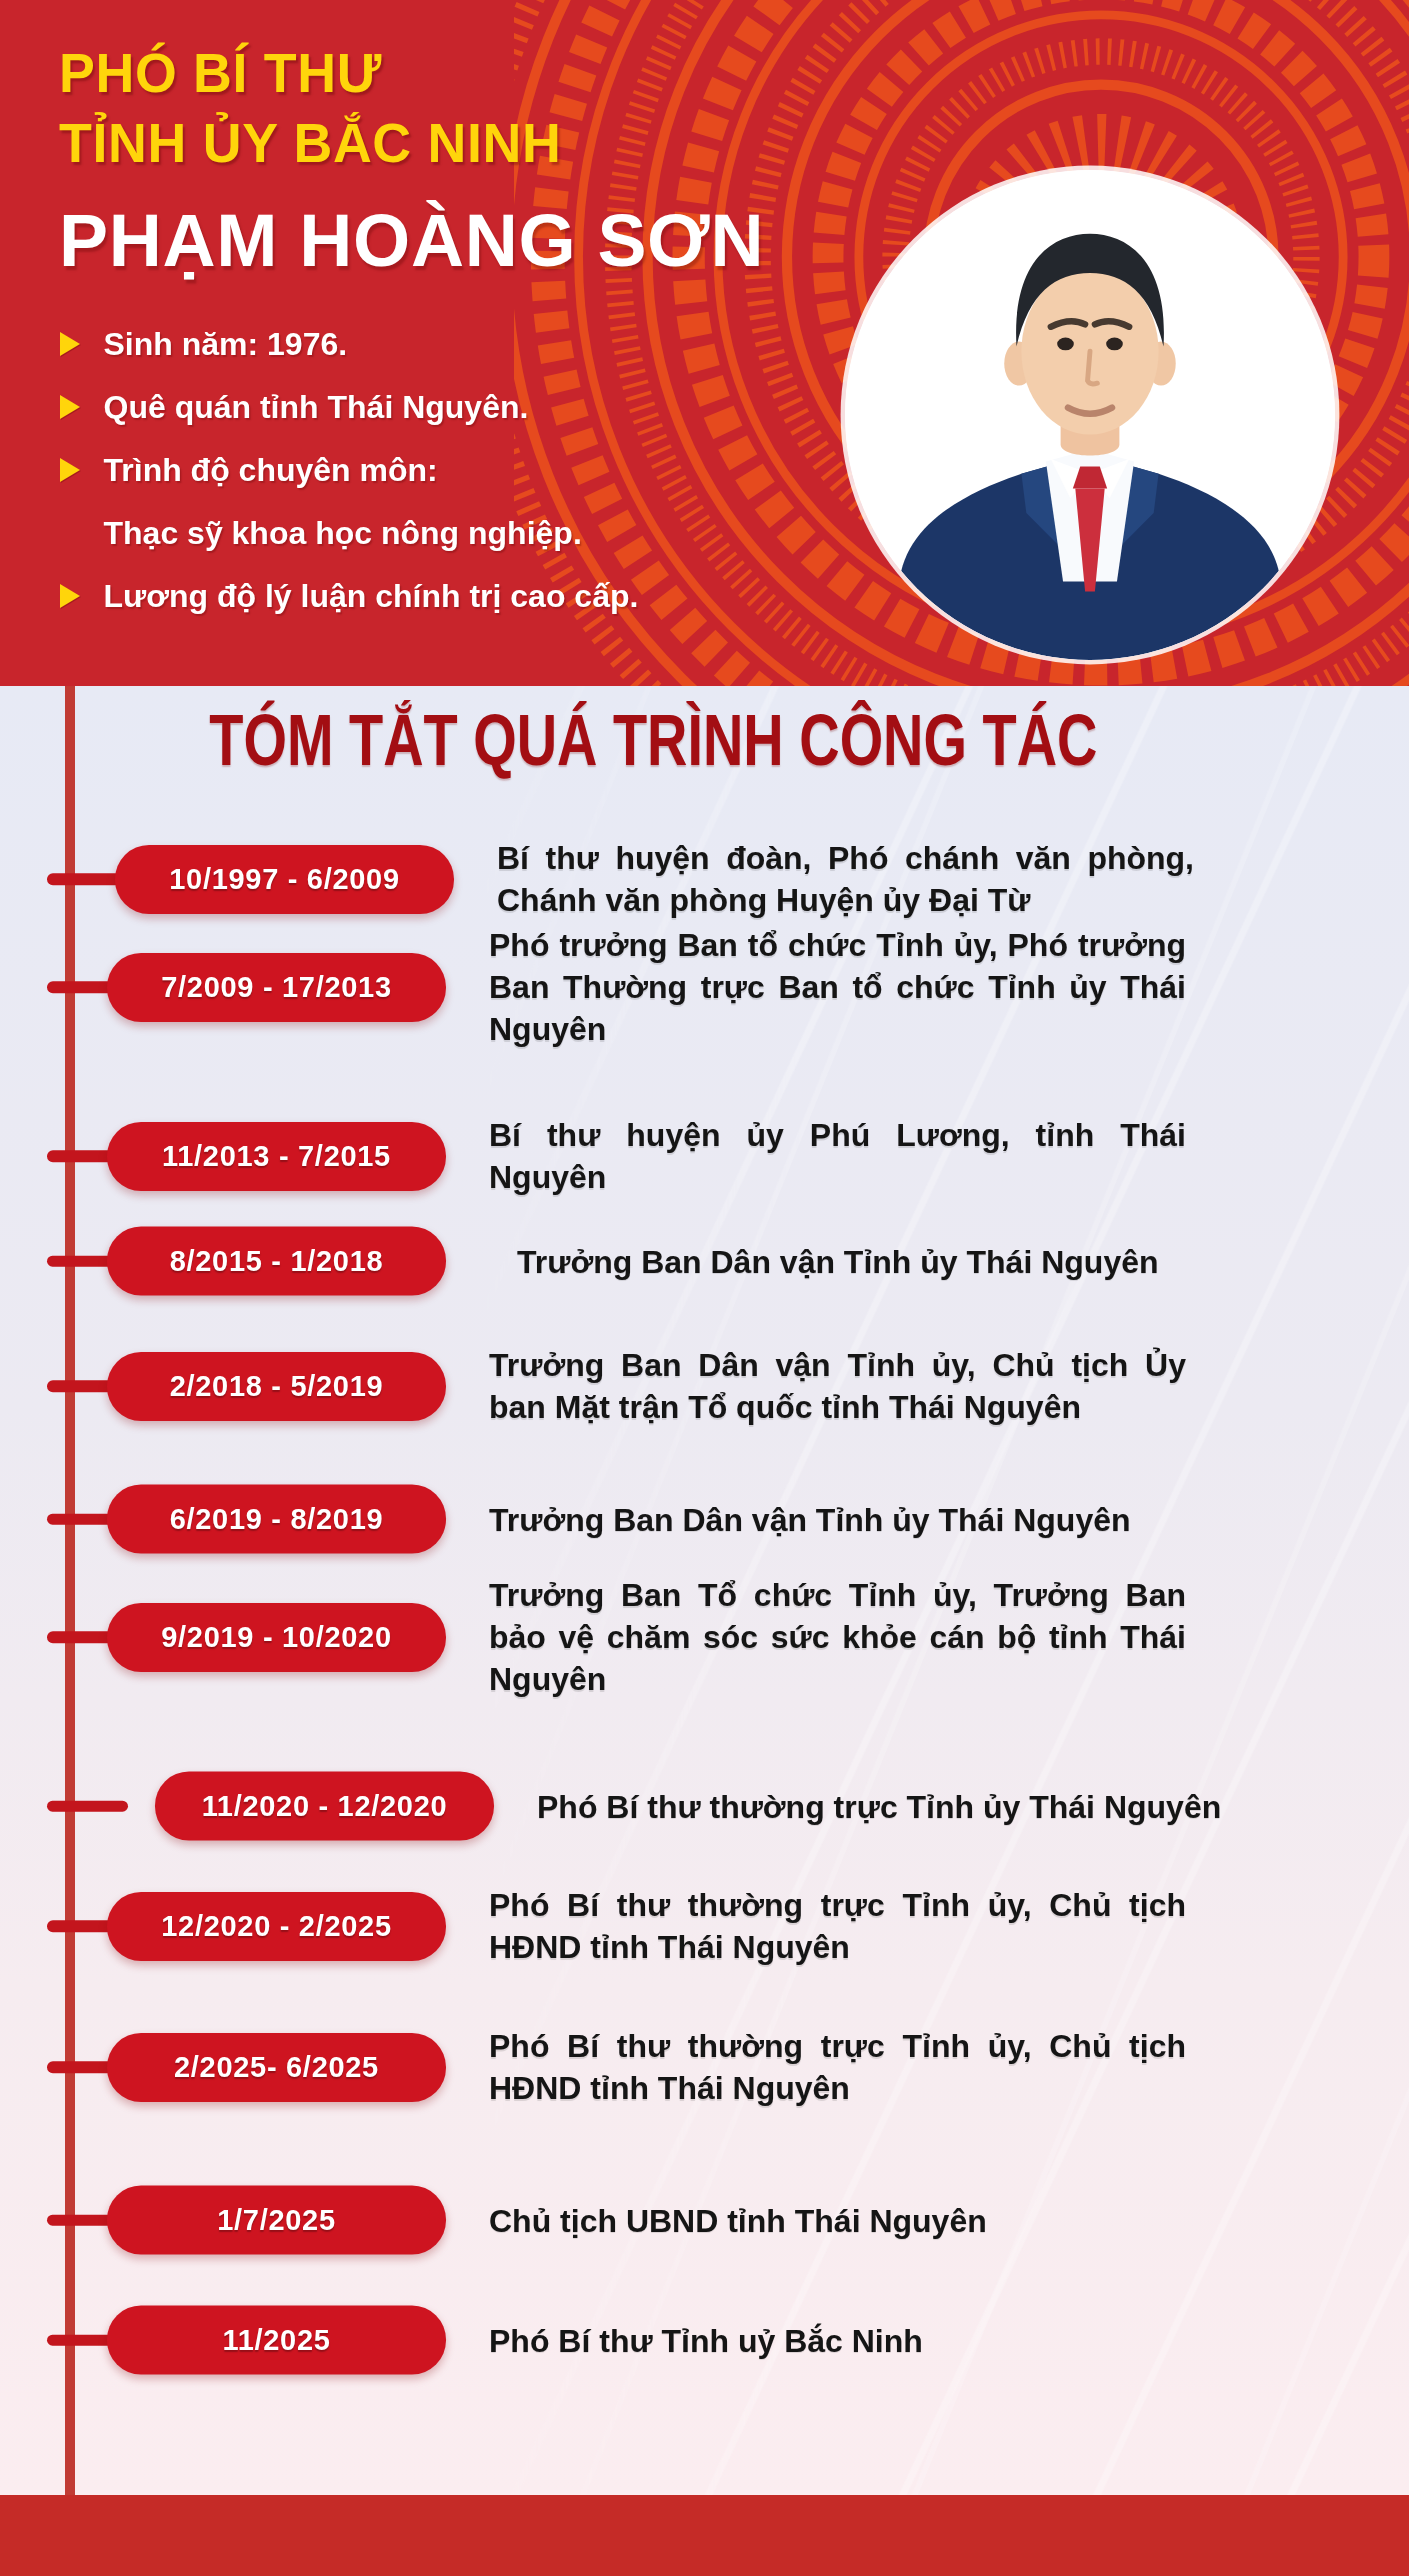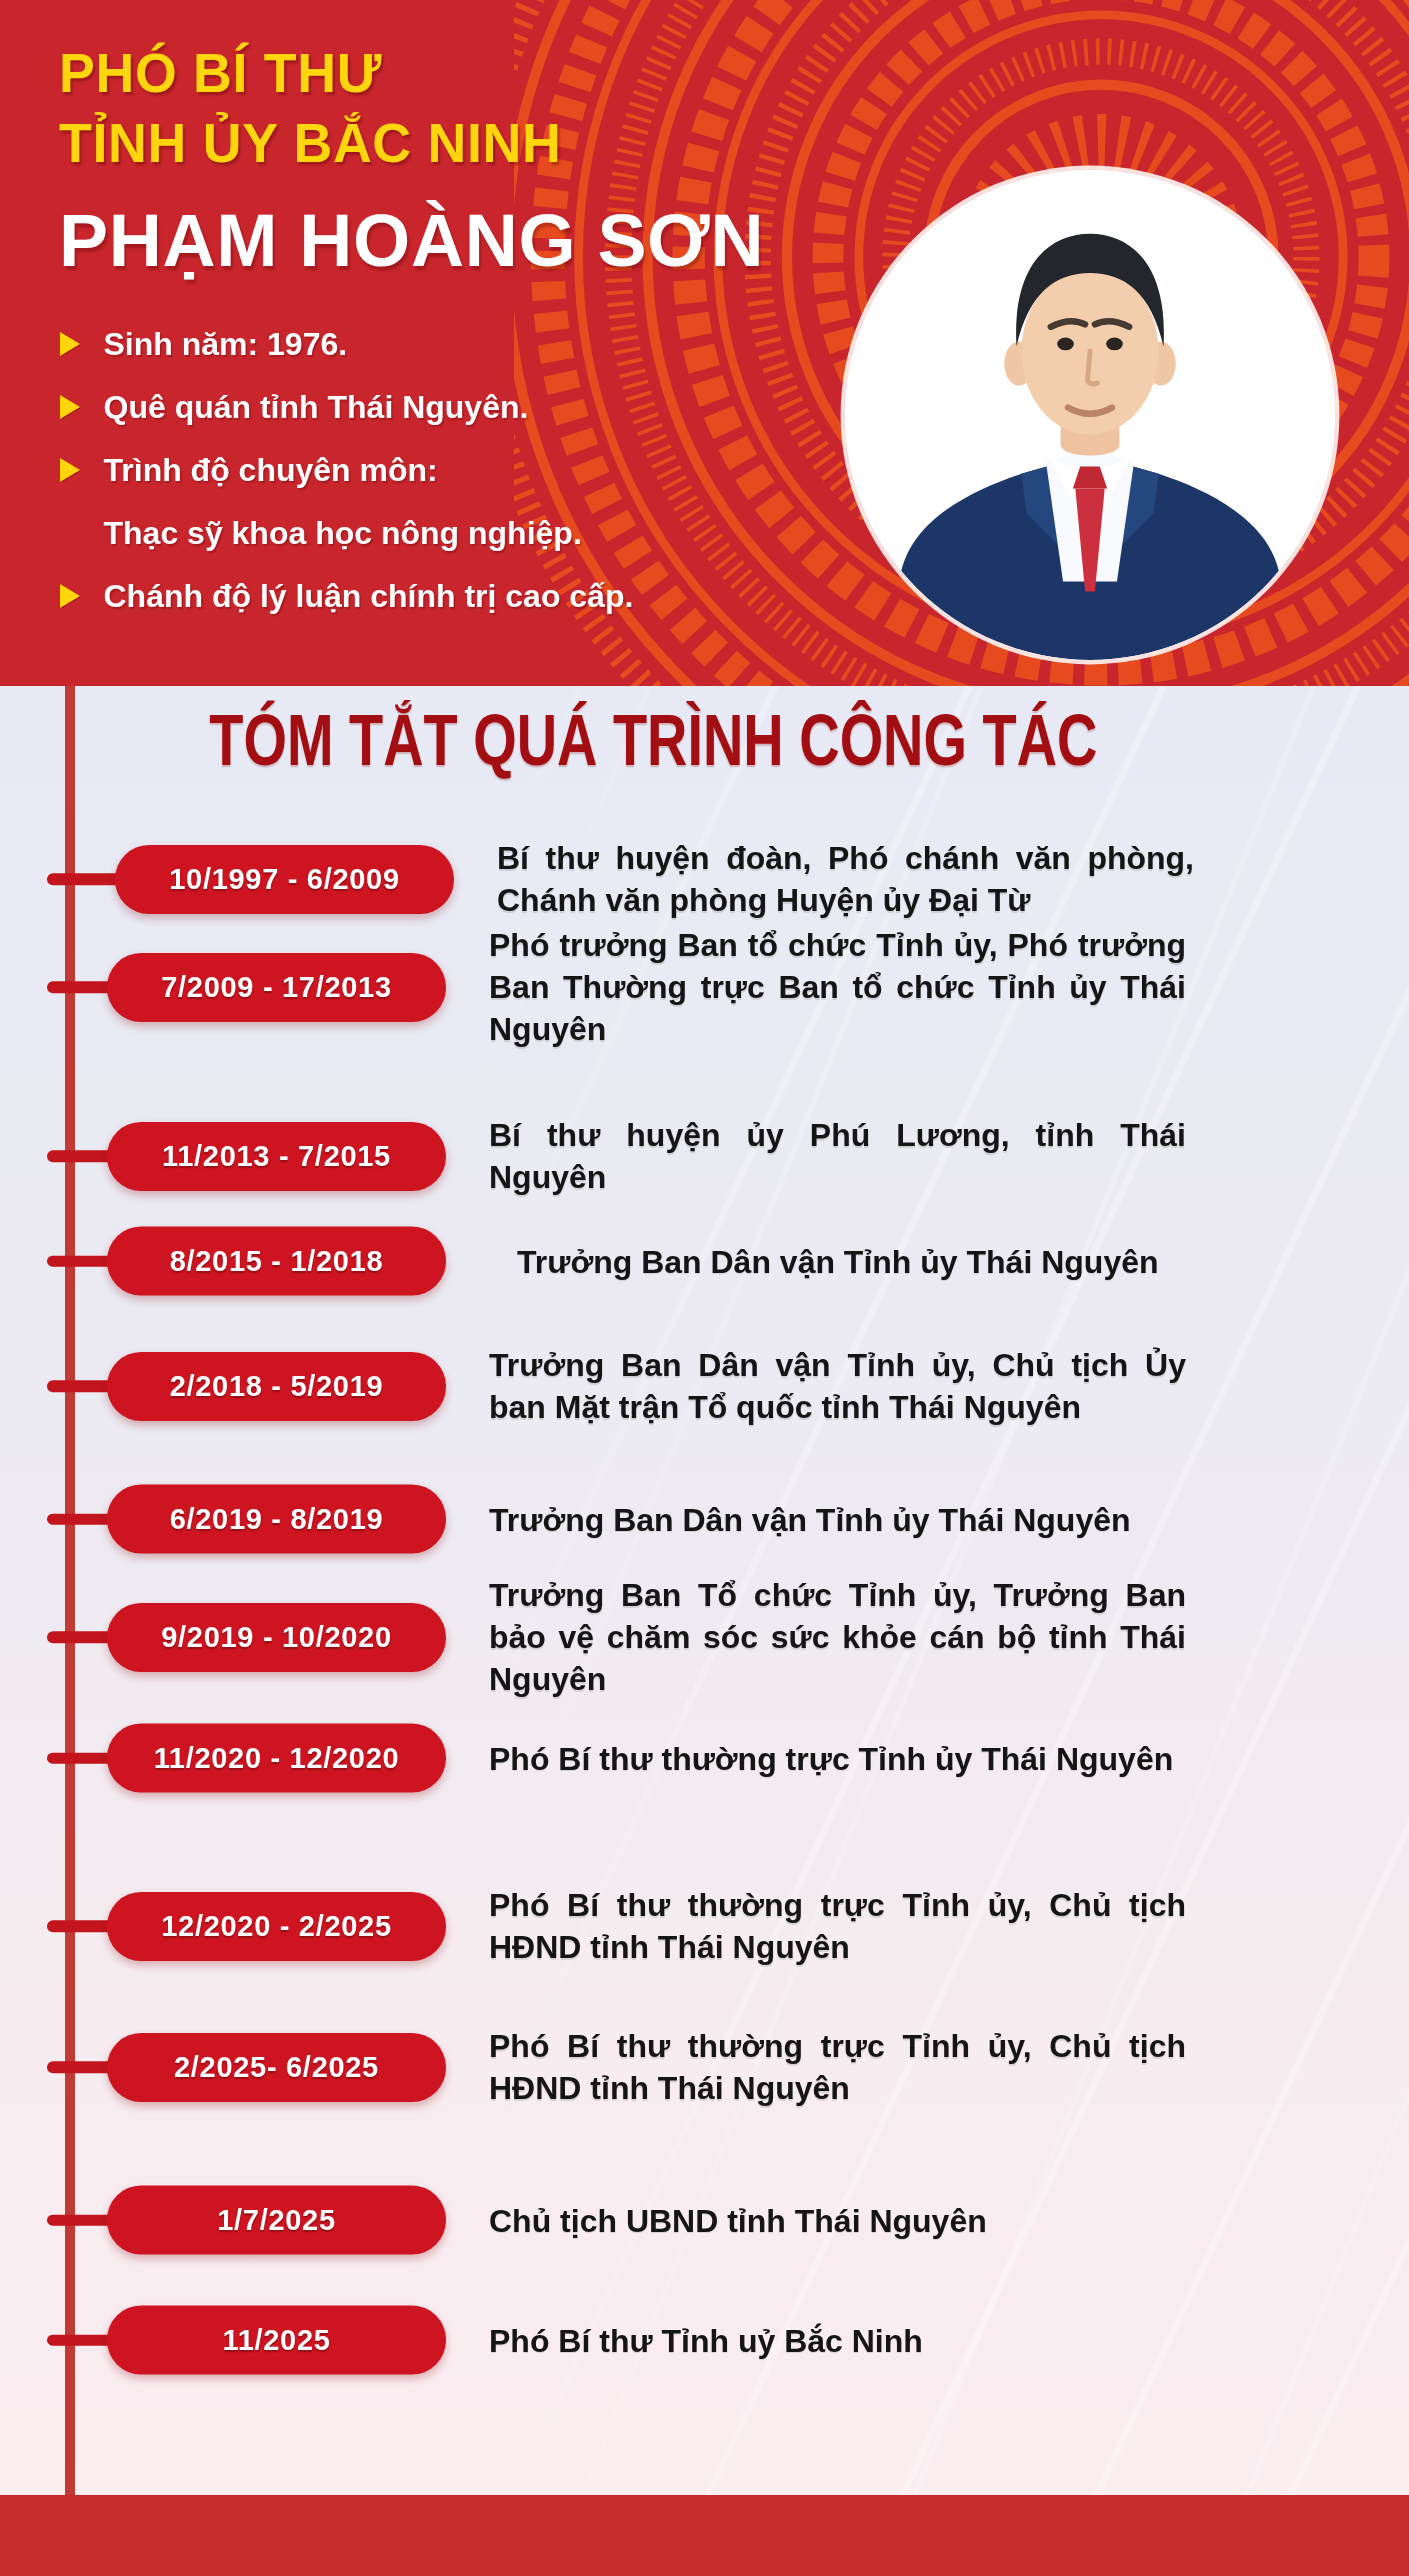--- a/index.html
+++ b/index.html
@@ -102,21 +102,21 @@
     <span class="fact-text">Trình độ chuyên môn:</span>
   </div>
 
   <div class="fact no-bullet">
     <span class="tri"></span>
     <span class="fact-text">Thạc sỹ khoa học nông nghiệp.</span>
   </div>
 
   <div class="fact">
     <span class="tri"></span>
-    <span class="fact-text">Chánh độ lý luận chính trị cao cấp.</span>
+    <span class="fact-text">Lương độ lý luận chính trị cao cấp.</span>
   </div>
 </div>
 
     <div class="portrait">
       <svg viewBox="0 0 200 200">
         <defs>
             <clipPath id="pc">
               <circle cx="100" cy="100" r="100"></circle>
             </clipPath>
           </defs>
@@ -211,21 +211,21 @@
   </div>
 
   <div class="row" style="top: 951px;">
     <span class="stub"></span>
     <div class="badge">
       <span class="badge-label">9/2019 - 10/2020</span>
     </div>
     <div class="desc">Trưởng Ban Tổ chức Tỉnh ủy, Trưởng Ban bảo vệ chăm sóc sức khỏe cán bộ tỉnh Thái Nguyên</div>
   </div>
 
-  <div class="row" style="top: 1072px;">
+  <div class="row" style="top: 1120px; padding-left: 48px;">
     <span class="stub"></span>
     <div class="badge">
       <span class="badge-label">11/2020 - 12/2020</span>
     </div>
     <div class="desc">Phó Bí thư thường trực Tỉnh ủy Thái Nguyên</div>
   </div>
 
   <div class="row" style="top: 1240px;">
     <span class="stub"></span>
     <div class="badge">

